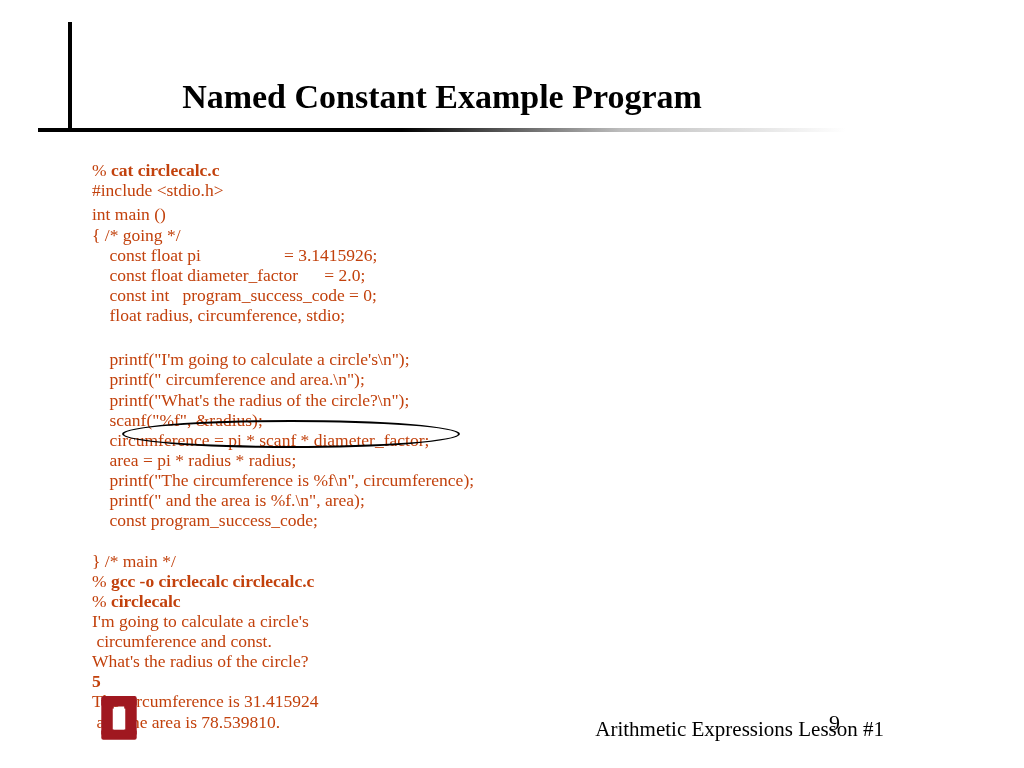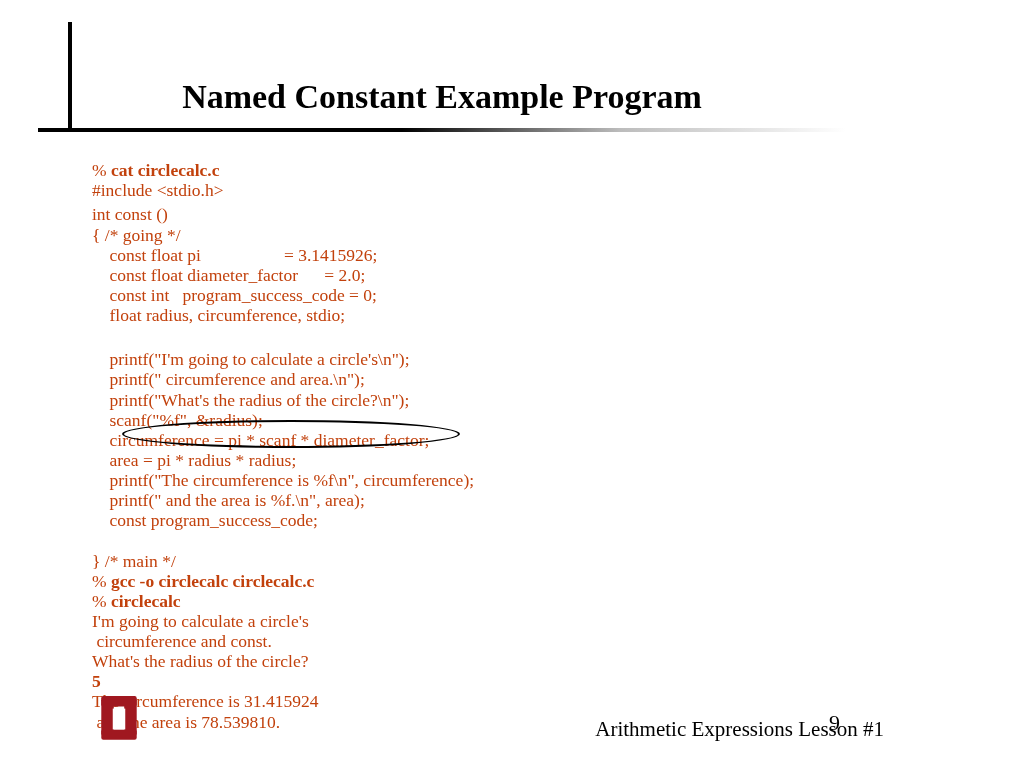--- a/index.html
+++ b/index.html
@@ -95,21 +95,21 @@
 <div class="slide">
 
   <div class="vrule"></div>
   <div class="hrule"></div>
 
   <div class="title">Named Constant Example Program</div>
 
   <div class="code-area">
 <span><span>% </span><span class="bold">cat circlecalc.c</span></span>
 <span>#include &lt;stdio.h&gt;</span>
-<div class="block"><span>int const ()</span>
+<div class="block"><span>int main ()</span>
 <span>{ /* going */</span>
 <span>    const float pi                   = 3.1415926;</span>
 <span>    const float diameter_factor      = 2.0;</span>
 <span>    const int   program_success_code = 0;</span>
 <span>    float radius, circumference, stdio;</span></div>
 <div class="block"><span>    printf("I'm going to calculate a circle's\n");</span>
 <span>    printf(" circumference and area.\n");</span>
 <span>    printf("What's the radius of the circle?\n");</span>
 <span>    scanf("%f", &amp;radius);</span>
 <span>    circumference = pi * scanf * diameter_factor;</span>

